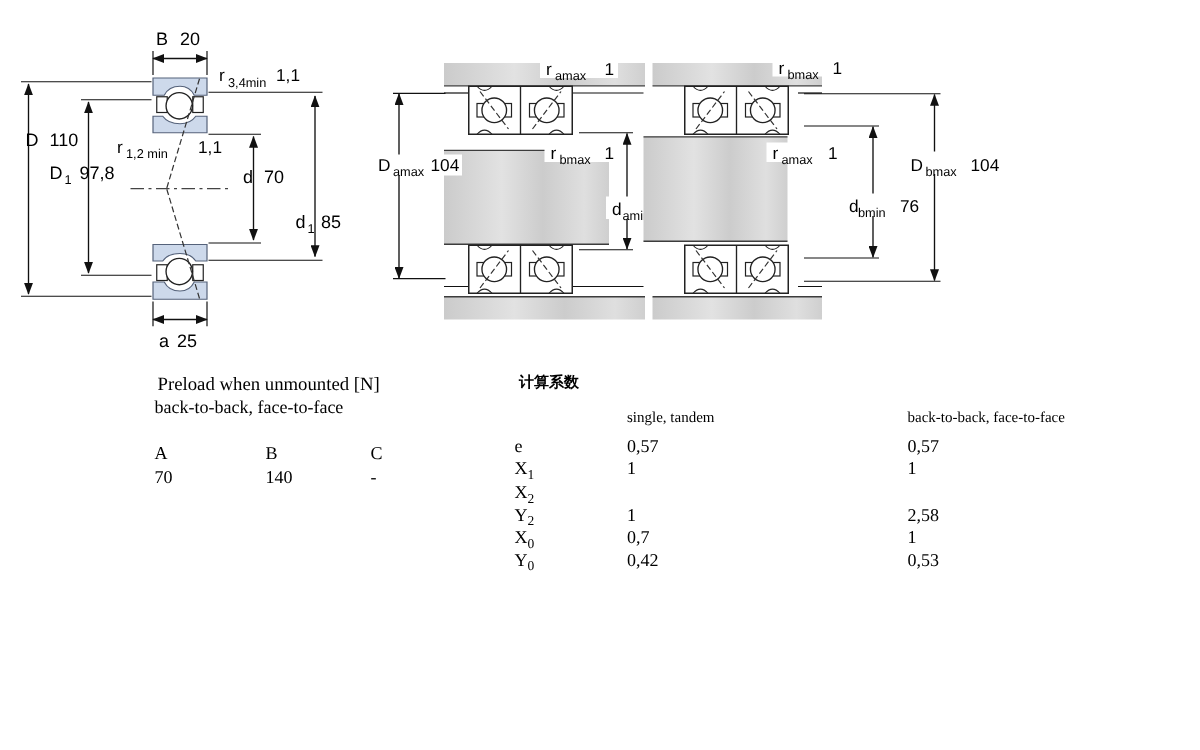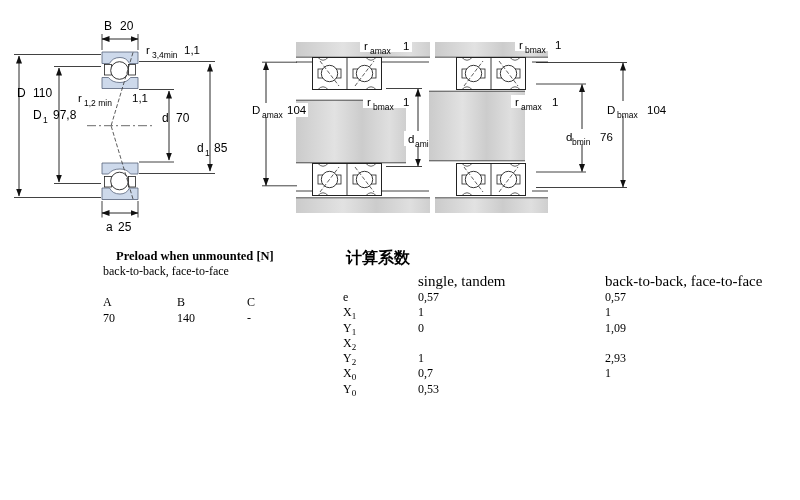--- a/index.html
+++ b/index.html
@@ -10,29 +10,29 @@
   svg text.big{font-size:12px;}
   svg text.sub{font-size:8.5px;}
   .dimline{stroke:#111;stroke-width:0.9;fill:none;}
   .extline{stroke:#111;stroke-width:0.8;fill:none;}
   .edge{stroke:#3c3c3c;stroke-width:0.9;fill:none;}
   .diag{stroke:#333;stroke-width:0.8;stroke-dasharray:4 2;fill:none;}
   .labelbg{fill:#fff;}
 
   
   .preload{position:absolute;left:103px;top:249px;width:230px;}
-  .pt-title{position:absolute;left:13px;top:0;font-size:12.5px;font-weight:bold;white-space:nowrap;}
+  .pt-title{position:absolute;left:2px;top:0;font-size:12.5px;font-weight:normal;white-space:nowrap;}
   .pt-sub{position:absolute;left:0;top:15px;font-size:12px;white-space:nowrap;}
   .pt-grid{position:absolute;left:0;top:46px;display:grid;grid-template-columns:74px 70px 50px;
            font-size:12px;row-gap:1px;}
   
   .factors{position:absolute;left:343px;top:248px;width:420px;}
-  .f-title{position:absolute;left:3px;top:0;font-size:16px;font-weight:bold;
+  .f-title{position:absolute;left:3px;top:0;font-size:10px;font-weight:bold;
            font-family:"Liberation Serif","DejaVu Sans",serif;white-space:nowrap;}
-  .f-head{position:absolute;left:0;top:25px;width:420px;height:14px;font-size:15px;}
+  .f-head{position:absolute;left:0;top:25px;width:420px;height:14px;font-size:10px;}
   .f-head .c1{position:absolute;left:75px;top:0;white-space:nowrap;}
   .f-head .c2{position:absolute;left:262px;top:0;white-space:nowrap;}
   .f-rows{position:absolute;left:0;top:43px;width:420px;font-size:12px;}
   .f-row{display:grid;grid-template-columns:75px 187px auto;height:15.3px;line-height:13px;}
   .subsc{font-size:9px;vertical-align:-3px;}
 </style>
 </head>
 <body>
 
 <div class="stage">
@@ -244,37 +244,33 @@
         <span><span>e</span><span class="subsc"></span></span>
         <span>0,57</span>
         <span>0,57</span>
       </div>
       <div class="f-row">
         <span><span>X</span><span class="subsc">1</span></span>
         <span>1</span>
         <span>1</span>
       </div>
       <div class="f-row">
-        <span><span>Y</span><span class="subsc">1</span></span>
-        <span>0</span>
-        <span>1,09</span>
-      </div>
-      <div class="f-row">
         <span><span>X</span><span class="subsc">2</span></span>
       </div>
       <div class="f-row">
         <span><span>Y</span><span class="subsc">2</span></span>
         <span>1</span>
-        <span>2,93</span>
+        <span>2,58</span>
       </div>
       <div class="f-row">
         <span><span>X</span><span class="subsc">0</span></span>
         <span>0,7</span>
         <span>1</span>
       </div>
       <div class="f-row">
         <span><span>Y</span><span class="subsc">0</span></span>
+        <span>0,42</span>
         <span>0,53</span>
       </div>
     </div>
   </div>
 
 </div>
 
 </body></html>

